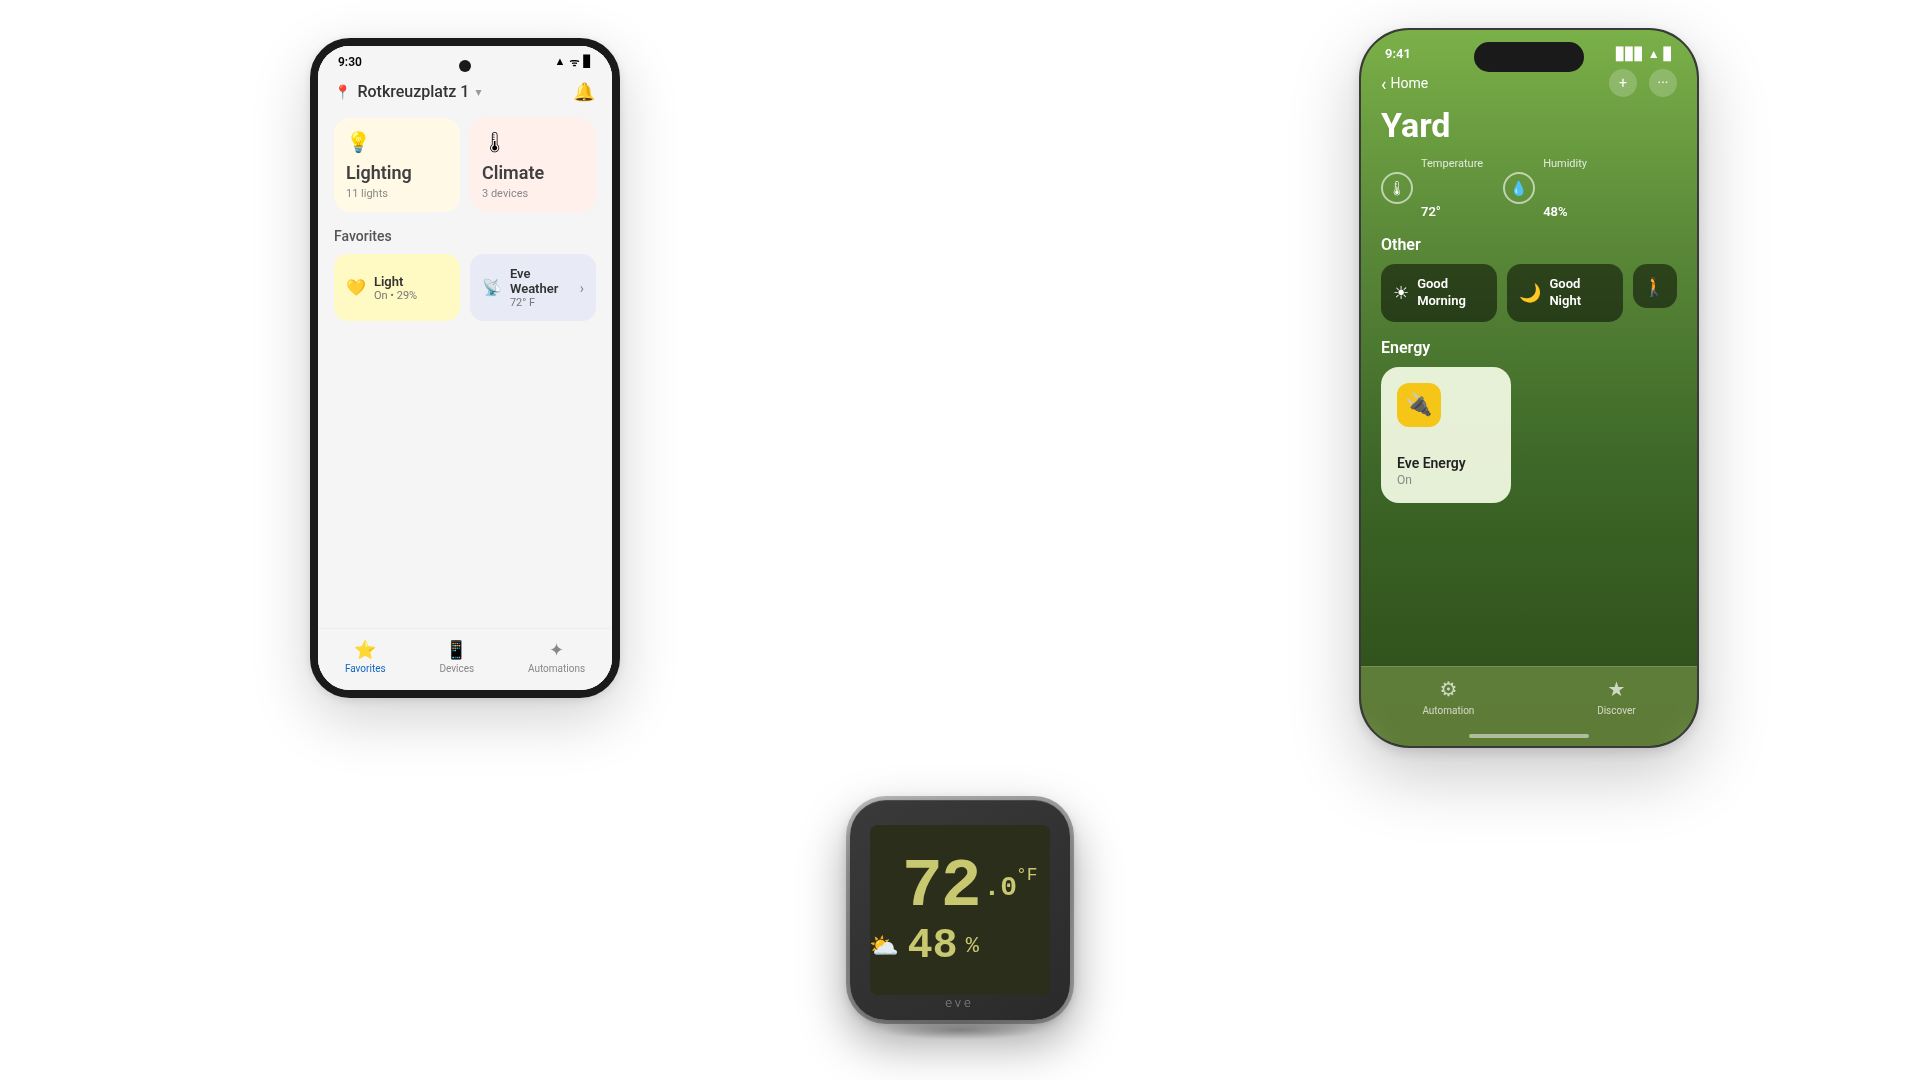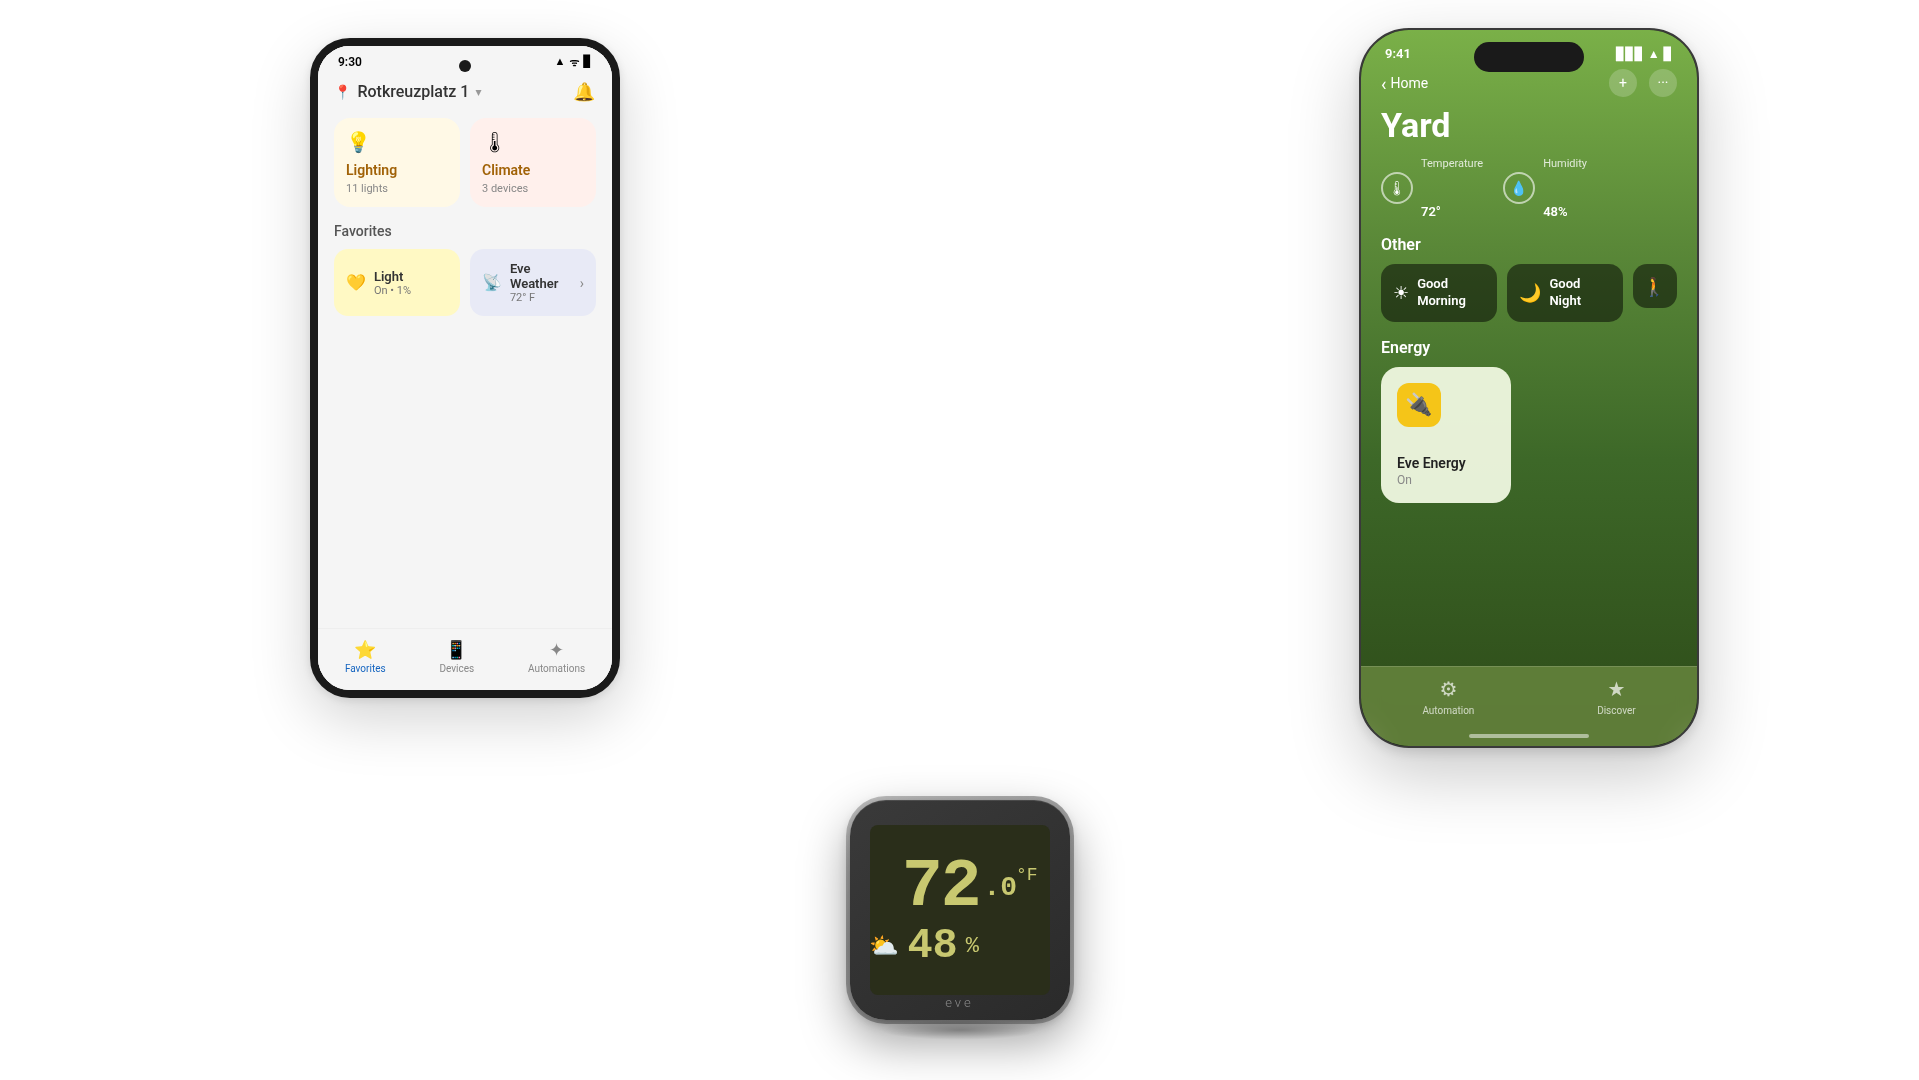--- a/index.html
+++ b/index.html
@@ -116,23 +116,23 @@
       gap: 4px;
     }
     .android-category-card.climate {
       background: #fff0ec;
     }
     .android-category-icon {
       font-size: 20px;
       margin-bottom: 4px;
     }
     .android-category-title {
-      font-size: 14px;
-      font-weight: 600;
-      color: #a16207;
+      font-size: 18px;
+      font-weight: 600;
+      color: #404040;
     }
     .android-category-subtitle {
       font-size: 11px;
       color: #888;
     }
     .android-section-title {
       font-size: 14px;
       font-weight: 500;
       color: #555;
       margin-bottom: 10px;
@@ -613,21 +613,21 @@
             <div class="android-category-subtitle">3 devices</div>
           </div>
         </div>
 
         <div class="android-section-title">Favorites</div>
         <div class="android-favorites">
           <div class="android-fav-card">
             <span class="android-fav-icon">💛</span>
             <div class="android-fav-info">
               <div class="android-fav-name">Light</div>
-              <div class="android-fav-status">On • 1%</div>
+              <div class="android-fav-status">On • 29%</div>
             </div>
           </div>
           <div class="android-fav-card weather">
             <span class="android-fav-icon">📡</span>
             <div class="android-fav-info">
               <div class="android-fav-name">Eve Weather</div>
               <div class="android-fav-status">72° F</div>
             </div>
             <span style="color:#888;font-size:14px">›</span>
           </div>

